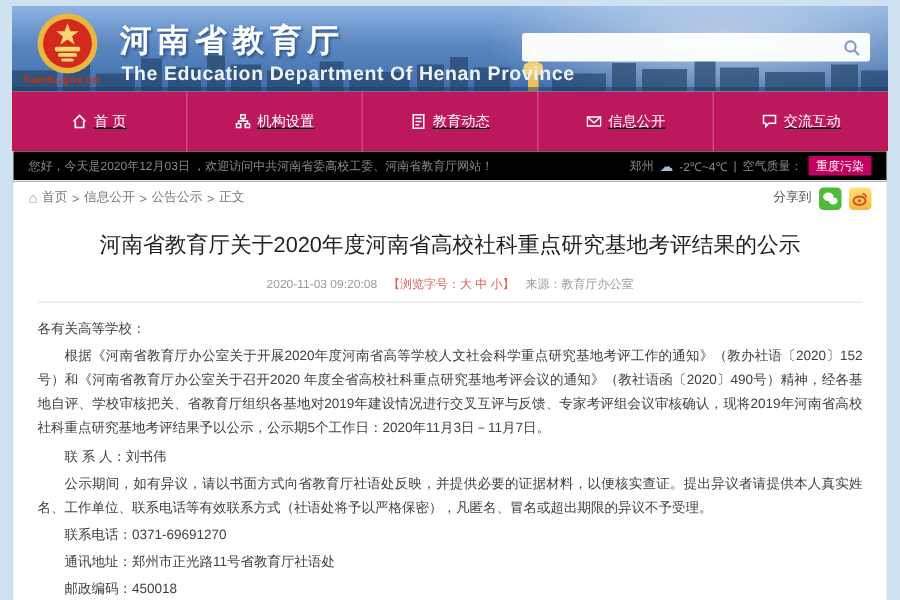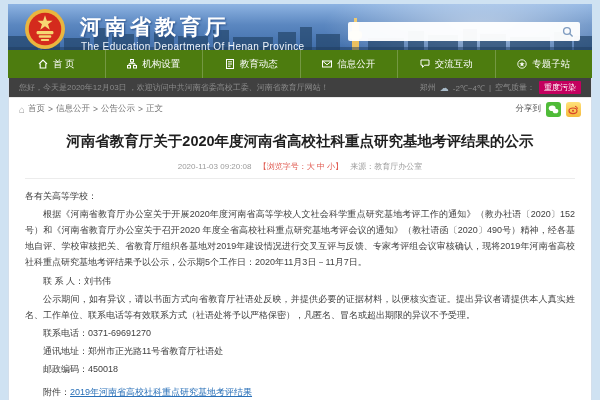--- a/index.html
+++ b/index.html
@@ -1,65 +1,65 @@
 <!DOCTYPE html>
 <html><head>
 <meta charset="utf-8">
 <style>
   * { box-sizing: border-box; margin: 0; padding: 0; }
   html,body { width:600px; height:400px; overflow:hidden; }
   body { background:#cfe2f2; font-family:"Liberation Sans", sans-serif; }
   .container { width:584px; margin:0 auto; padding-top:4px; }
 
   
-  .header { position:relative; height:46px; overflow:hidden;
+  .header { position:relative; height:57px; overflow:hidden;
             background:linear-gradient(180deg,#8db3e2 0%,#5b87c0 45%,#3f6daa 100%); }
   .header .cloud { position:absolute; right:-50px; top:-25px; width:320px; height:95px;
             background:radial-gradient(ellipse at center, rgba(255,255,255,.55), rgba(255,255,255,0) 70%); }
   .skyline { position:absolute; left:0; bottom:0; width:100%; height:32px; }
   .emblem { position:absolute; left:16px; top:4px; width:42px; height:42px; }
   .logo-domain { position:absolute; left:8px; top:46px; font-size:7px; font-weight:bold; color:#d42f00; letter-spacing:.5px; }
   .site-name { position:absolute; left:72px; top:9px; font-size:21px; font-weight:bold; color:#fff;
                letter-spacing:4px; text-shadow:1px 1px 2px #29508a, -1px -1px 1px #6e98cf; }
-  .site-name-en { position:absolute; left:73px; top:37px; font-size:10px; color:#eef4fb; letter-spacing:.4px; }
+  .site-name-en { position:absolute; left:73px; top:37px; font-size:13px; color:#eef4fb; letter-spacing:.4px;font-weight:bold; }
   .search-box { position:absolute; right:12px; top:18px; width:232px; height:19px;
                 background:rgba(255,255,255,.96); border-radius:2px; display:flex; align-items:center; padding:0 5px; }
   .search-box input { flex:1; border:none; outline:none; background:transparent; font-size:9px;
                       font-family:"Liberation Sans", sans-serif; color:#444; }
   .search-btn { width:14px; height:14px; cursor:pointer; display:flex; align-items:center; justify-content:center; }
 
   
-  .nav { height:28px; background:#4d7c0f; display:flex; }
+  .nav { height:40px; background:#be185d; display:flex;text-decoration:underline; }
   .nav-item { flex:1; display:flex; align-items:center; justify-content:center; gap:5px;
               color:#fff; font-size:9.5px; cursor:pointer; border-left:1px solid rgba(255,255,255,.22); }
   .nav-item:first-child { border-left:none; }
   .nicon { display:flex; align-items:center; }
 
   
   .content { background:#fff; border:1px solid #d4dfeb; border-top:none; min-height:311px; }
 
-  .infobar { height:20px; background:#404040; border-bottom:1px solid #e9e9e9; display:flex;
+  .infobar { height:20px; background:#000000; border-bottom:1px solid #e9e9e9; display:flex;
              justify-content:space-between; align-items:center; padding:0 10px; font-size:8px; color:#8a8a8a; }
   .weather { display:flex; align-items:center; gap:4px; }
   .cloud-glyph { color:#a8bac8; font-size:9px; }
   .badge-aqi { background:#c4005f; color:#fff; padding:1px 5px; font-size:8px; border-radius:1px; }
 
   .breadcrumb-row { height:22px; display:flex; justify-content:space-between; align-items:center;
                     padding:0 10px; font-size:8.5px; color:#777; }
   .breadcrumb { display:flex; align-items:center; gap:3px; }
   .bc-home { color:#999; font-size:10px; }
   .bc-link { cursor:pointer; }
   .share { display:flex; align-items:center; gap:5px; color:#555; font-size:8.5px;justify-content:center; }
   .sicon { width:15px; height:15px; border-radius:3px; display:flex; align-items:center; justify-content:center; cursor:pointer; }
   .sicon.wechat { background:#4fbb38; }
   .sicon.weibo  { background:linear-gradient(180deg,#ffe27a,#f5b93c); }
 
   
   .article { padding:6px 16px 10px; }
-  .article-title { text-align:center; font-size:14.5px; font-weight:bold; color:#1f1f1f;
+  .article-title { text-align:center; font-size:14.5px; font-weight:normal; color:#1f1f1f;
                    margin:6px 28px 0; line-height:1.35; }
   .article-meta { text-align:center; font-size:8px; color:#9b9b9b; margin-top:9px;
                   padding-bottom:6px; border-bottom:1px solid #ececec; }
   .article-meta .meta-red { color:#e05a50; margin:0 5px; cursor:pointer; }
   .article-body { margin-top:9px; font-size:9px; color:#404040; line-height:1.8; text-align:justify; }
   .article-body p { margin-bottom:2px; }
   .indent { text-indent:2em; }
   .attachment { text-indent:2em; margin-top:6px; }
   .attachment a { color:#2970b8; text-decoration:underline; cursor:pointer; }
 </style>
@@ -165,29 +165,20 @@
       <span>信息公开</span>
     </div>
     <div class="nav-item">
       <span class="nicon">
           <svg width="10" height="10" viewBox="0 0 10 10" fill="none" stroke="#fff" stroke-width="1">
             <path d="M1 1 H9 V6.2 H4.5 L2.5 8.4 V6.2 H1 Z"></path>
           </svg>
         </span>
       <span>交流互动</span>
     </div>
-    <div class="nav-item">
-      <span class="nicon">
-          <svg width="10" height="10" viewBox="0 0 10 10">
-            <circle cx="5" cy="5" r="4.2" fill="none" stroke="#fff" stroke-width="0.9"></circle>
-            <polygon points="5,2.4 5.7,4.3 7.7,4.3 6.1,5.6 6.7,7.6 5,6.4 3.3,7.6 3.9,5.6 2.3,4.3 4.3,4.3" fill="#fff"></polygon>
-          </svg>
-        </span>
-      <span>专题子站</span>
-    </div>
   </div>
 
   <div class="content">
 
     <div class="infobar">
       <span>您好，今天是2020年12月03日 ，欢迎访问中共河南省委高校工委、河南省教育厅网站！</span>
       <span class="weather">
         <span>郑州</span>
         <span class="cloud-glyph">☁</span>
         <span>-2℃~4℃</span>

